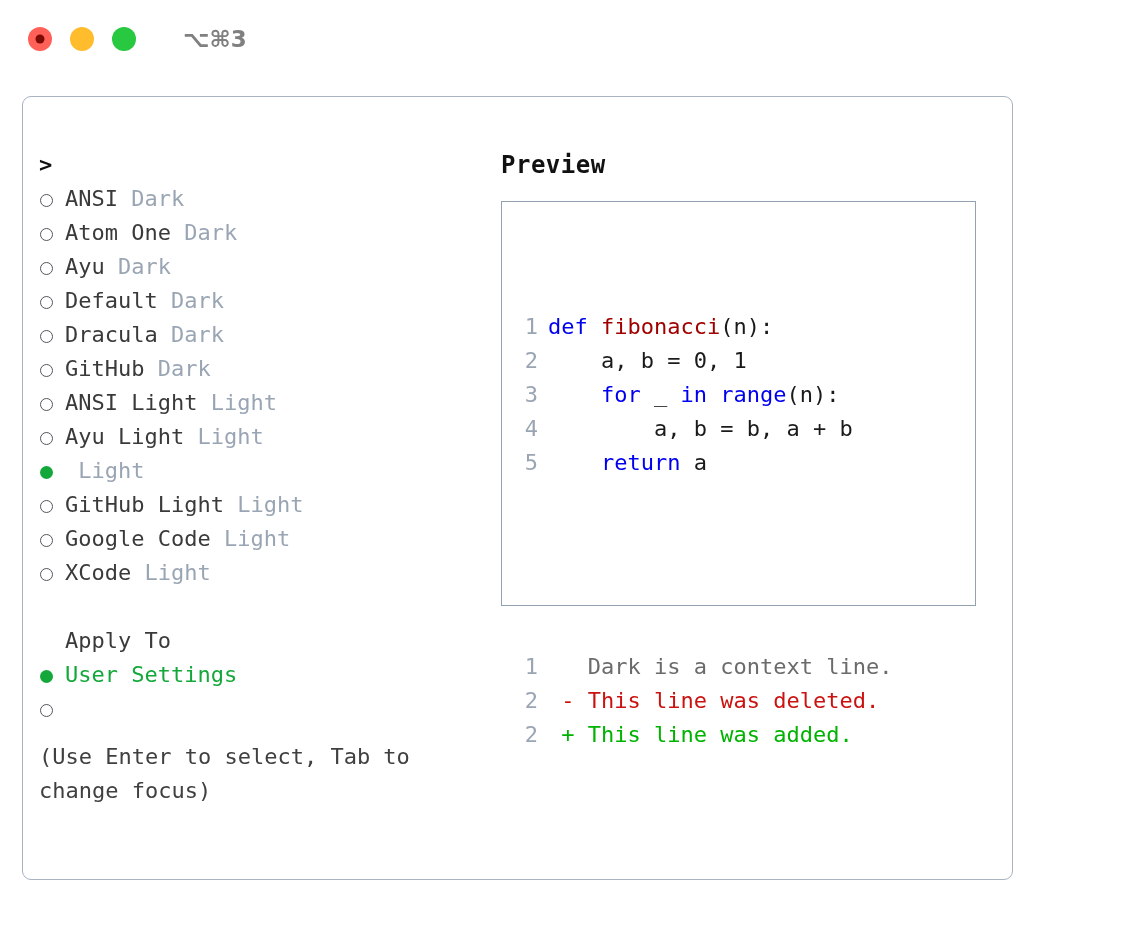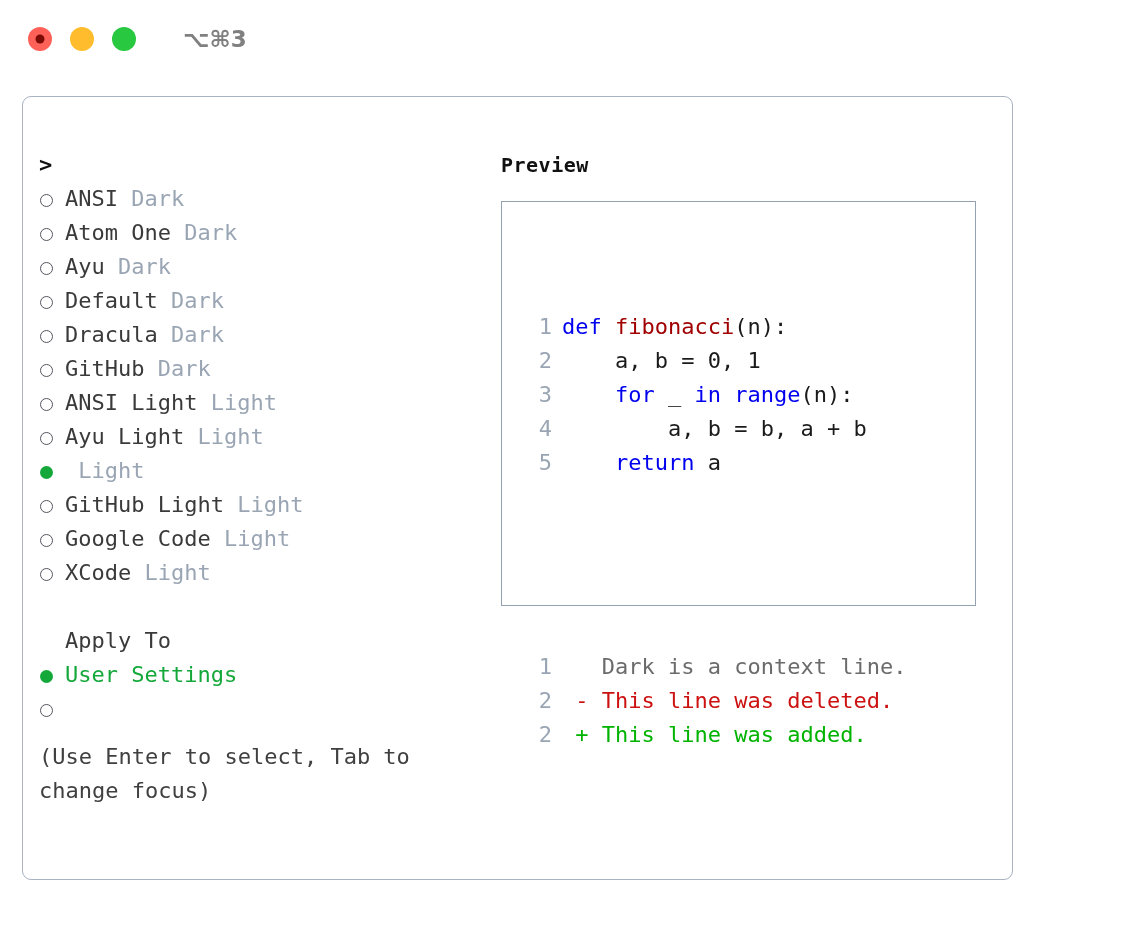--- a/index.html
+++ b/index.html
@@ -142,38 +142,38 @@
   }
 
   
   .right-col {
     position: absolute;
     left: 478px;
     top: 51px;
     width: 500px;
   }
   .preview-title {
-    font-size: 20px;
+    font-size: 24px;
     font-weight: bold;
     color: #111111;
     letter-spacing: .5px;
     line-height: 34px;
   }
   .preview-box {
     margin-top: 19px;
     width: 475px;
     height: 405px;
     border: 1.5px solid #93a1b0;
     box-sizing: border-box;
     background: #ffffff;
     position: relative;
   }
   .code {
     position: absolute;
-    left: 24px;
+    left: 10px;
     top: 40px;
     font-size: 22px;
     line-height: 34px;
     white-space: pre;
   }
   .code-line { display: block; white-space: pre; }
   .gutter {
     display: inline-block;
     width: 26px;
     text-align: right;

